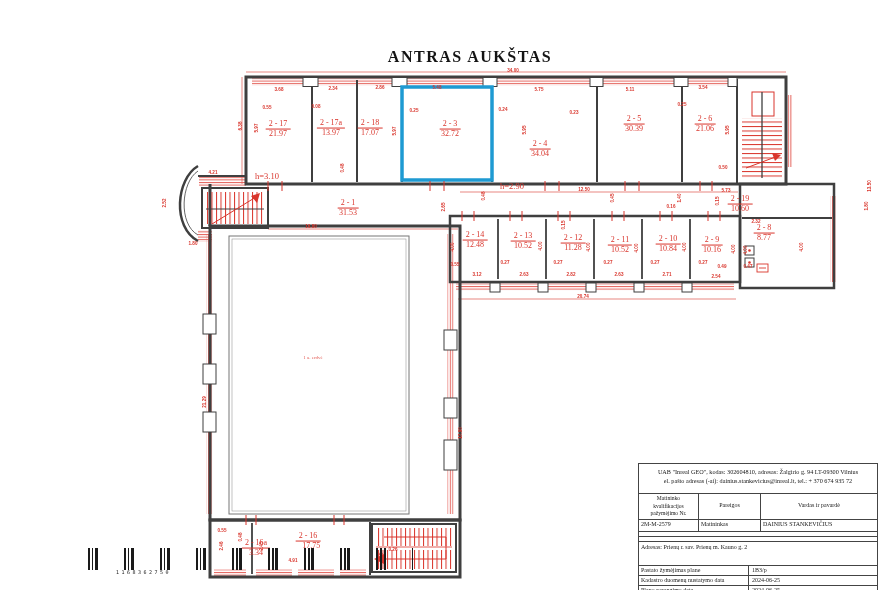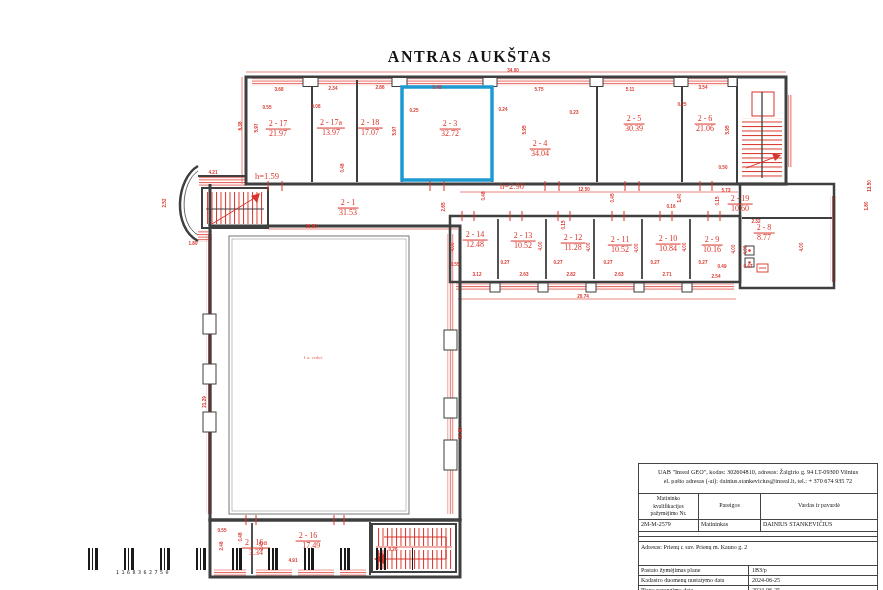--- a/index.html
+++ b/index.html
@@ -252,21 +252,21 @@
       <div class="room-label" style="left: 348px; top: 208px;"><span class="rid">2 - 1</span><span class="rarea">31.53</span></div>
       <div class="room-label" style="left: 740px; top: 204px;"><span class="rid">2 - 19</span><span class="rarea">10.60</span></div>
       <div class="room-label" style="left: 475px; top: 240px;"><span class="rid">2 - 14</span><span class="rarea">12.48</span></div>
       <div class="room-label" style="left: 523px; top: 241px;"><span class="rid">2 - 13</span><span class="rarea">10.52</span></div>
       <div class="room-label" style="left: 573px; top: 243px;"><span class="rid">2 - 12</span><span class="rarea">11.28</span></div>
       <div class="room-label" style="left: 620px; top: 245px;"><span class="rid">2 - 11</span><span class="rarea">10.52</span></div>
       <div class="room-label" style="left: 668px; top: 244px;"><span class="rid">2 - 10</span><span class="rarea">10.84</span></div>
       <div class="room-label" style="left: 712px; top: 245px;"><span class="rid">2 - 9</span><span class="rarea">10.16</span></div>
       <div class="room-label" style="left: 764px; top: 233px;"><span class="rid">2 - 8</span><span class="rarea">8.77</span></div>
       <div class="room-label" style="left: 256px; top: 548px;"><span class="rid">2 - 16a</span><span class="rarea">3.34</span></div>
-      <div class="room-label" style="left: 308px; top: 541px; text-align: right;"><span class="rid">2 - 16</span><span class="rarea">17.49</span></div>
+      <div class="room-label" style="left: 308px; top: 541px; text-align: right;"><span class="rid">2 - 16</span><span class="rarea">17.75</span></div>
       <div class="dim" style="left: 513px; top: 70px;">34.00</div>
       <div class="dim" style="left: 279px; top: 89px;">3.68</div>
       <div class="dim" style="left: 333px; top: 88px;">2.34</div>
       <div class="dim" style="left: 380px; top: 87px;">2.86</div>
       <div class="dim" style="left: 437px; top: 87px;">5.48</div>
       <div class="dim" style="left: 539px; top: 89px;">5.75</div>
       <div class="dim" style="left: 630px; top: 89px;">5.11</div>
       <div class="dim" style="left: 703px; top: 87px;">3.54</div>
       <div class="dim" style="left: 267px; top: 107px;">0.55</div>
       <div class="dim" style="left: 316px; top: 106px;">0.08</div>
@@ -322,21 +322,21 @@
       <div class="dim" style="left: 583px; top: 296px;">20.74</div>
       <div class="dim rot" style="left: 204px; top: 402px;">21.29</div>
       <div class="dim rot" style="left: 460px; top: 433px;">17.90</div>
       <div class="dim" style="left: 222px; top: 530px;">0.55</div>
       <div class="dim rot" style="left: 240px; top: 537px;">0.48</div>
       <div class="dim rot" style="left: 221px; top: 546px;">2.46</div>
       <div class="dim rot" style="left: 261px; top: 546px;">2.45</div>
       <div class="dim" style="left: 293px; top: 560px;">4.91</div>
       <div class="dim" style="left: 393px; top: 549px;">0.26</div>
       <div class="dim rot" style="left: 381px; top: 557px;">0.55</div>
-      <div class="hlabel" style="left: 267px; top: 176px;">h=1.59</div>
+      <div class="hlabel" style="left: 267px; top: 176px;">h=3.10</div>
       <div class="hlabel" style="left: 512px; top: 175px; margin-top: 11px;">h=2.90</div>
     </div>
 
   <div class="barcode-bars"></div>
   <div class="barcode-digits">1168362750</div>
 
   <div class="titleblock">
     <div class="tb-header">
       <div>UAB "Inreal GEO", kodas: 302604810, adresas: Žalgirio g. 94 LT-09300 Vilnius</div>
       <div>el. pašto adresas (-ai): dainius.stankevicius@inreal.lt, tel.: + 370 674 935 72</div>

